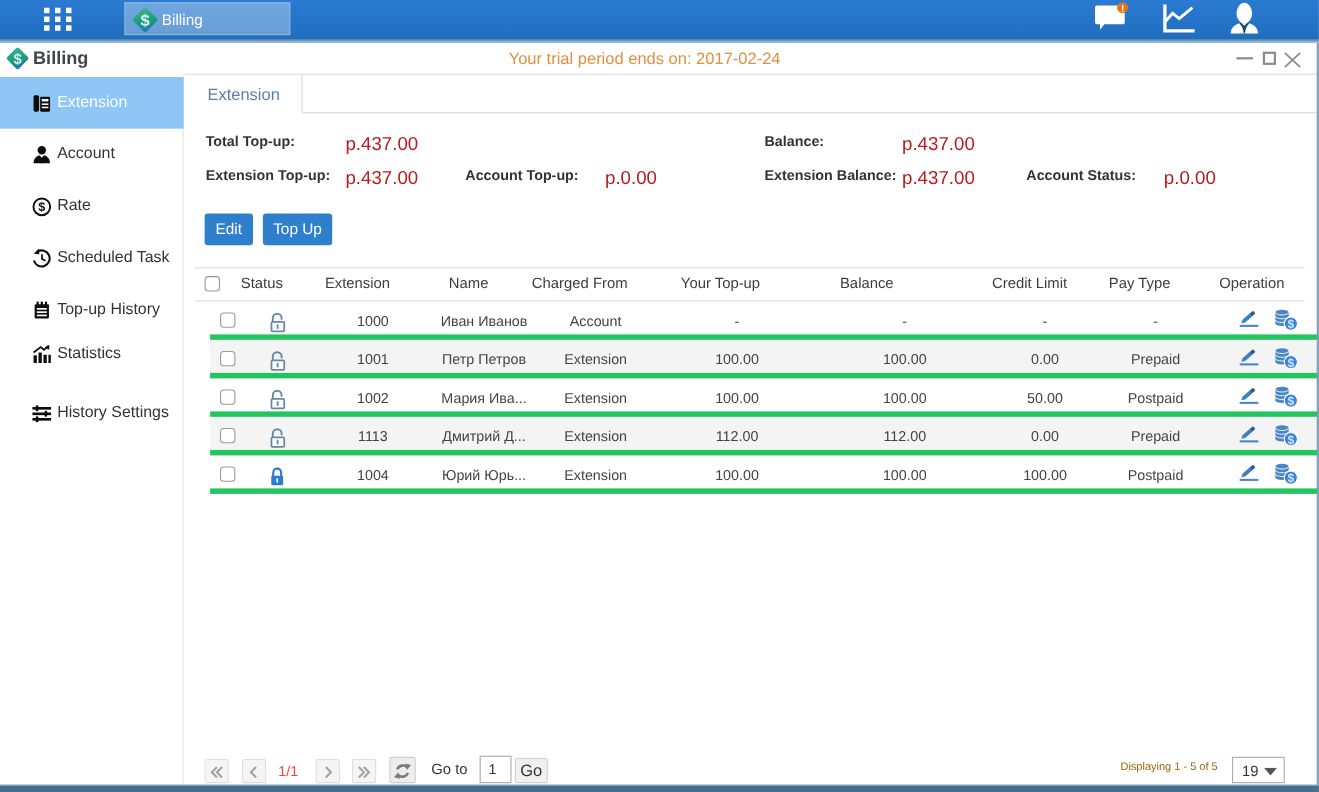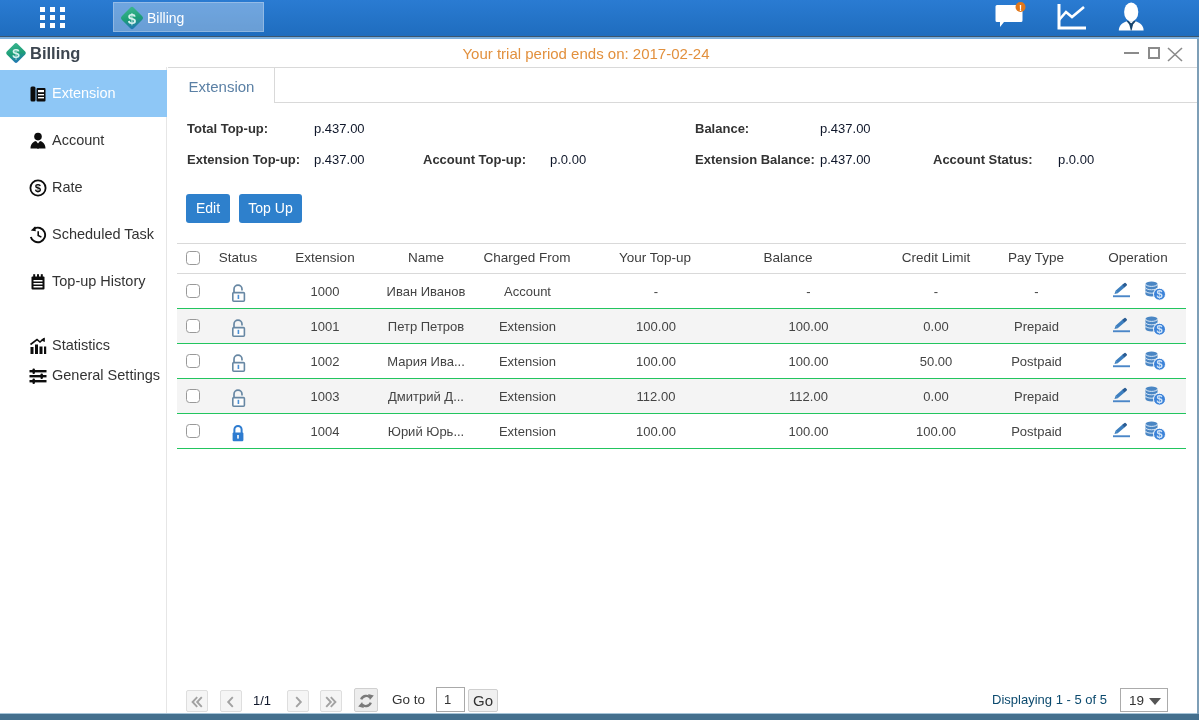--- a/index.html
+++ b/index.html
@@ -29,34 +29,34 @@
 .sitem.sel { background:#8ec7f6; color:#fff; }
 .sicon { position:absolute; left:29px; top:15px; width:18px; height:18px; }
 
 #rborder { left:1197px; top:39px; width:2px; height:675px; background:#7e9fb7; }
 #ctop { left:168px; top:67px; width:1029px; height:1px; background:#d9d9d9; }
 #tabstrip-border { left:275px; top:102px; width:922px; height:1px; background:#d9d9d9; }
 #acttab { left:168px; top:68px; width:107px; height:35px; background:#fff; border-right:1px solid #d9d9d9; }
 #acttab span { position:absolute; left:0; width:107px; top:10px; text-align:center; color:#5b80a5; font-size:15px; }
 
 .slabel { position:absolute; font-size:13px; font-weight:bold; color:#333; white-space:nowrap; }
-.svalue { position:absolute; font-size:13px; color:#0f172a; white-space:nowrap; }
+.svalue { position:absolute; font-size:17px; color:#b91c1c; white-space:nowrap; }
 
 .bluebtn { position:absolute; background:#2e80cc; color:#fff; font-size:14px; text-align:center; border-radius:3px; }
 
 #thead { left:177px; top:243px; width:1009px; height:31px; border-top:1px solid #d9d9d9; border-bottom:1px solid #d9d9d9; background:#fff; }
 .hcell { position:absolute; top:250px; font-size:13.5px; color:#3c3c3c; white-space:nowrap; transform:translateX(-50%); }
-.row { position:absolute; left:177px; width:1009px; height:35px; border-bottom:1px solid #22c55e; }
+.row { position:absolute; left:191px; width:1009px; height:35px; border-bottom:5px solid #22c55e; }
 .row.alt { background:#f4f4f4; }
 .cell { position:absolute; font-size:13px; color:#444; white-space:nowrap; transform:translateX(-50%); top:10px; }
 .cbx { position:absolute; left:8.5px; width:14px; height:14px; border:1.5px solid #999; border-radius:3.5px; background:#fff; }
 
 .pgbtn { position:absolute; width:22px; height:22px; background:#f5f5f5; border:1px solid #dedede; border-radius:2px; color:#9d9d9d; text-align:center; font-size:15px; line-height:20px; }
 #goto-input { position:absolute; left:436px; top:687px; width:29px; height:25px; border:1px solid #a9a9a9; font-size:13px; text-align:left; padding-left:7px; line-height:23px; background:#fff; color:#333; }
-#displaying { position:absolute; right:92px; top:692px; font-size:13px; color:#0c4a6e; }
+#displaying { position:absolute; right:92px; top:692px; font-size:10px; color:#a16207; }
 #pagesize { position:absolute; left:1120px; top:688px; width:48px; height:24px; border:1px solid #ababab; background:#fff; }
 
 #bline { left:0; top:713px; width:1199px; height:1px; background:#a6c4d8; }
 #bbar { left:0; top:714px; width:1199px; height:6px; background:#44708e; }
 </style>
 </head>
 <body>
 <div class="abs" id="topbar"></div>
 <div class="abs" id="topsep1"></div>
 <div class="abs" id="topsep2"></div>
@@ -161,41 +161,41 @@
       <rect x="2.5" y="3.5" width="13" height="13" rx="1" fill="#0d0d0d"></rect>
       <rect x="4.2" y="1.2" width="2" height="4" fill="#0d0d0d"></rect>
       <rect x="8" y="1.2" width="2" height="4" fill="#0d0d0d"></rect>
       <rect x="11.8" y="1.2" width="2" height="4" fill="#0d0d0d"></rect>
       <rect x="4.5" y="7" width="9" height="1.5" fill="#fff"></rect>
       <rect x="4.5" y="10" width="9" height="1.5" fill="#fff"></rect>
       <rect x="4.5" y="13" width="9" height="1.5" fill="#fff"></rect>
     </svg>
     <span class="txt">Top-up History</span>
   </div>
-<div class="sitem" style="top:322px">
+<div class="sitem" style="top:298px">
     <svg class="sicon" viewBox="0 0 18 18">
       <rect x="1.5" y="10" width="3" height="7" fill="#0d0d0d"></rect>
       <rect x="6" y="7.5" width="3" height="9.5" fill="#0d0d0d"></rect>
       <rect x="10.5" y="9.5" width="3" height="7.5" fill="#0d0d0d"></rect>
       <path d="M1.5 7.5 L8 2.5 L11 5 L15 1.5" stroke="#0d0d0d" stroke-width="1.6" fill="none"></path>
       <path d="M16.8 0.5 v4.5 l-4.2 -1.8 z" fill="#0d0d0d" transform="translate(-1,0)"></path>
       <rect x="15" y="9.5" width="2.2" height="7.5" fill="#0d0d0d"></rect>
     </svg>
     <span class="txt">Statistics</span>
   </div>
 <div class="sitem" style="top:352px">
     <svg class="sicon" viewBox="0 0 18 18">
       <rect x="0.5" y="3" width="17" height="2.4" fill="#0d0d0d"></rect>
       <rect x="3.5" y="1.5" width="2.4" height="5.4" rx="1" fill="#0d0d0d"></rect>
       <rect x="0.5" y="8" width="17" height="2.4" fill="#0d0d0d"></rect>
       <rect x="11.5" y="6.5" width="2.4" height="5.4" rx="1" fill="#0d0d0d"></rect>
       <rect x="0.5" y="13" width="17" height="2.4" fill="#0d0d0d"></rect>
       <rect x="3.5" y="11.5" width="2.4" height="5.4" rx="1" fill="#0d0d0d"></rect>
     </svg>
-    <span class="txt">General Settings</span>
+    <span class="txt">History Settings</span>
   </div>
 
 <div class="abs" id="ctop"></div>
 <div class="abs" id="tabstrip-border"></div>
 <div class="abs" id="acttab">
     <span>Extension</span>
   </div>
 
 <div class="slabel" style="left:187px;top:121px">Total Top-up:</div>
 <div class="svalue" style="left:314px;top:121px">p.437.00</div>
@@ -348,21 +348,21 @@
       <text x="15.5" y="17.2" font-size="11" font-weight="bold" fill="#cfe3f8" text-anchor="middle" font-family="Liberation Sans">$</text>
     </svg>
   </div>
 <div class="row alt" style="top:379px">
     <div class="cbx" style="top:10px"></div>
     <svg width="16" height="20" viewBox="0 0 16 20" style="position:absolute;left:53px;top:9px">
       <path d="M4 10 V6.2 a4 4 0 0 1 8 0 V7.6" fill="none" stroke="#6787a3" stroke-width="1.7"></path>
       <rect x="2.8" y="9.6" width="11.6" height="8.6" rx="1" fill="#fdfdfd" stroke="#6787a3" stroke-width="1.6"></rect>
       <rect x="7.6" y="11.8" width="1.6" height="4.2" fill="#4a8fd4"></rect>
     </svg>
-    <div class="cell" style="left:148px">1003</div>
+    <div class="cell" style="left:148px">1113</div>
     <div class="cell" style="left:249px">Дмитрий Д...</div>
     <div class="cell" style="left:350.5px">Extension</div>
     <div class="cell" style="left:479px">112.00</div>
     <div class="cell" style="left:631.5px">112.00</div>
     <div class="cell" style="left:759px">0.00</div>
     <div class="cell" style="left:859.5px">Prepaid</div>
     <svg width="20" height="18" viewBox="0 0 20 18" style="position:absolute;left:935px;top:8px">
       <rect x="1" y="13.3" width="17" height="1.9" fill="#4a86c8"></rect>
       <g transform="rotate(-41 8.5 6.5)">
         <rect x="3.2" y="4.9" width="9.8" height="3.4" rx="0.4" fill="#3d7fbf"></rect>
@@ -430,21 +430,21 @@
       <text x="15.5" y="17.2" font-size="11" font-weight="bold" fill="#cfe3f8" text-anchor="middle" font-family="Liberation Sans">$</text>
     </svg>
   </div>
 
 <div class="pgbtn" style="left:186px;top:690px"><svg width="14" height="14" viewBox="0 0 14 14" style="margin-top:4px">
       <path d="M7.2 2.2 L2.6 7 L7.2 11.8 M11.8 2.2 L7.2 7 L11.8 11.8" stroke="#a2a2a2" stroke-width="1.9" fill="none"></path>
     </svg></div>
 <div class="pgbtn" style="left:220px;top:690px"><svg width="14" height="14" viewBox="0 0 14 14" style="margin-top:4px">
       <path d="M8.8 2.2 L4.2 7 L8.8 11.8" stroke="#a2a2a2" stroke-width="1.9" fill="none"></path>
     </svg></div>
-<div class="abs" style="left:253px;top:693px;font-size:13px;color:#0f172a">1/1</div>
+<div class="abs" style="left:253px;top:693px;font-size:13px;color:#ef4444">1/1</div>
 <div class="pgbtn" style="left:287px;top:690px"><svg width="14" height="14" viewBox="0 0 14 14" style="margin-top:4px">
       <path d="M5.2 2.2 L9.8 7 L5.2 11.8" stroke="#a2a2a2" stroke-width="1.9" fill="none"></path>
     </svg></div>
 <div class="pgbtn" style="left:320px;top:690px"><svg width="14" height="14" viewBox="0 0 14 14" style="margin-top:4px">
       <path d="M2.2 2.2 L6.8 7 L2.2 11.8 M6.8 2.2 L11.4 7 L6.8 11.8" stroke="#a2a2a2" stroke-width="1.9" fill="none"></path>
     </svg></div>
 <div class="pgbtn" style="left:354px;top:688px;width:24px;height:24px;background:#ededed;border-color:#d0d0d0">
   <svg width="16" height="16" viewBox="0 0 16 16" style="margin-top:4px">
     <g fill="none" stroke="#7a7a7a" stroke-width="2.4">
       <path d="M3.2 6.4 A5.4 5.4 0 0 1 12.2 4.6"></path>

